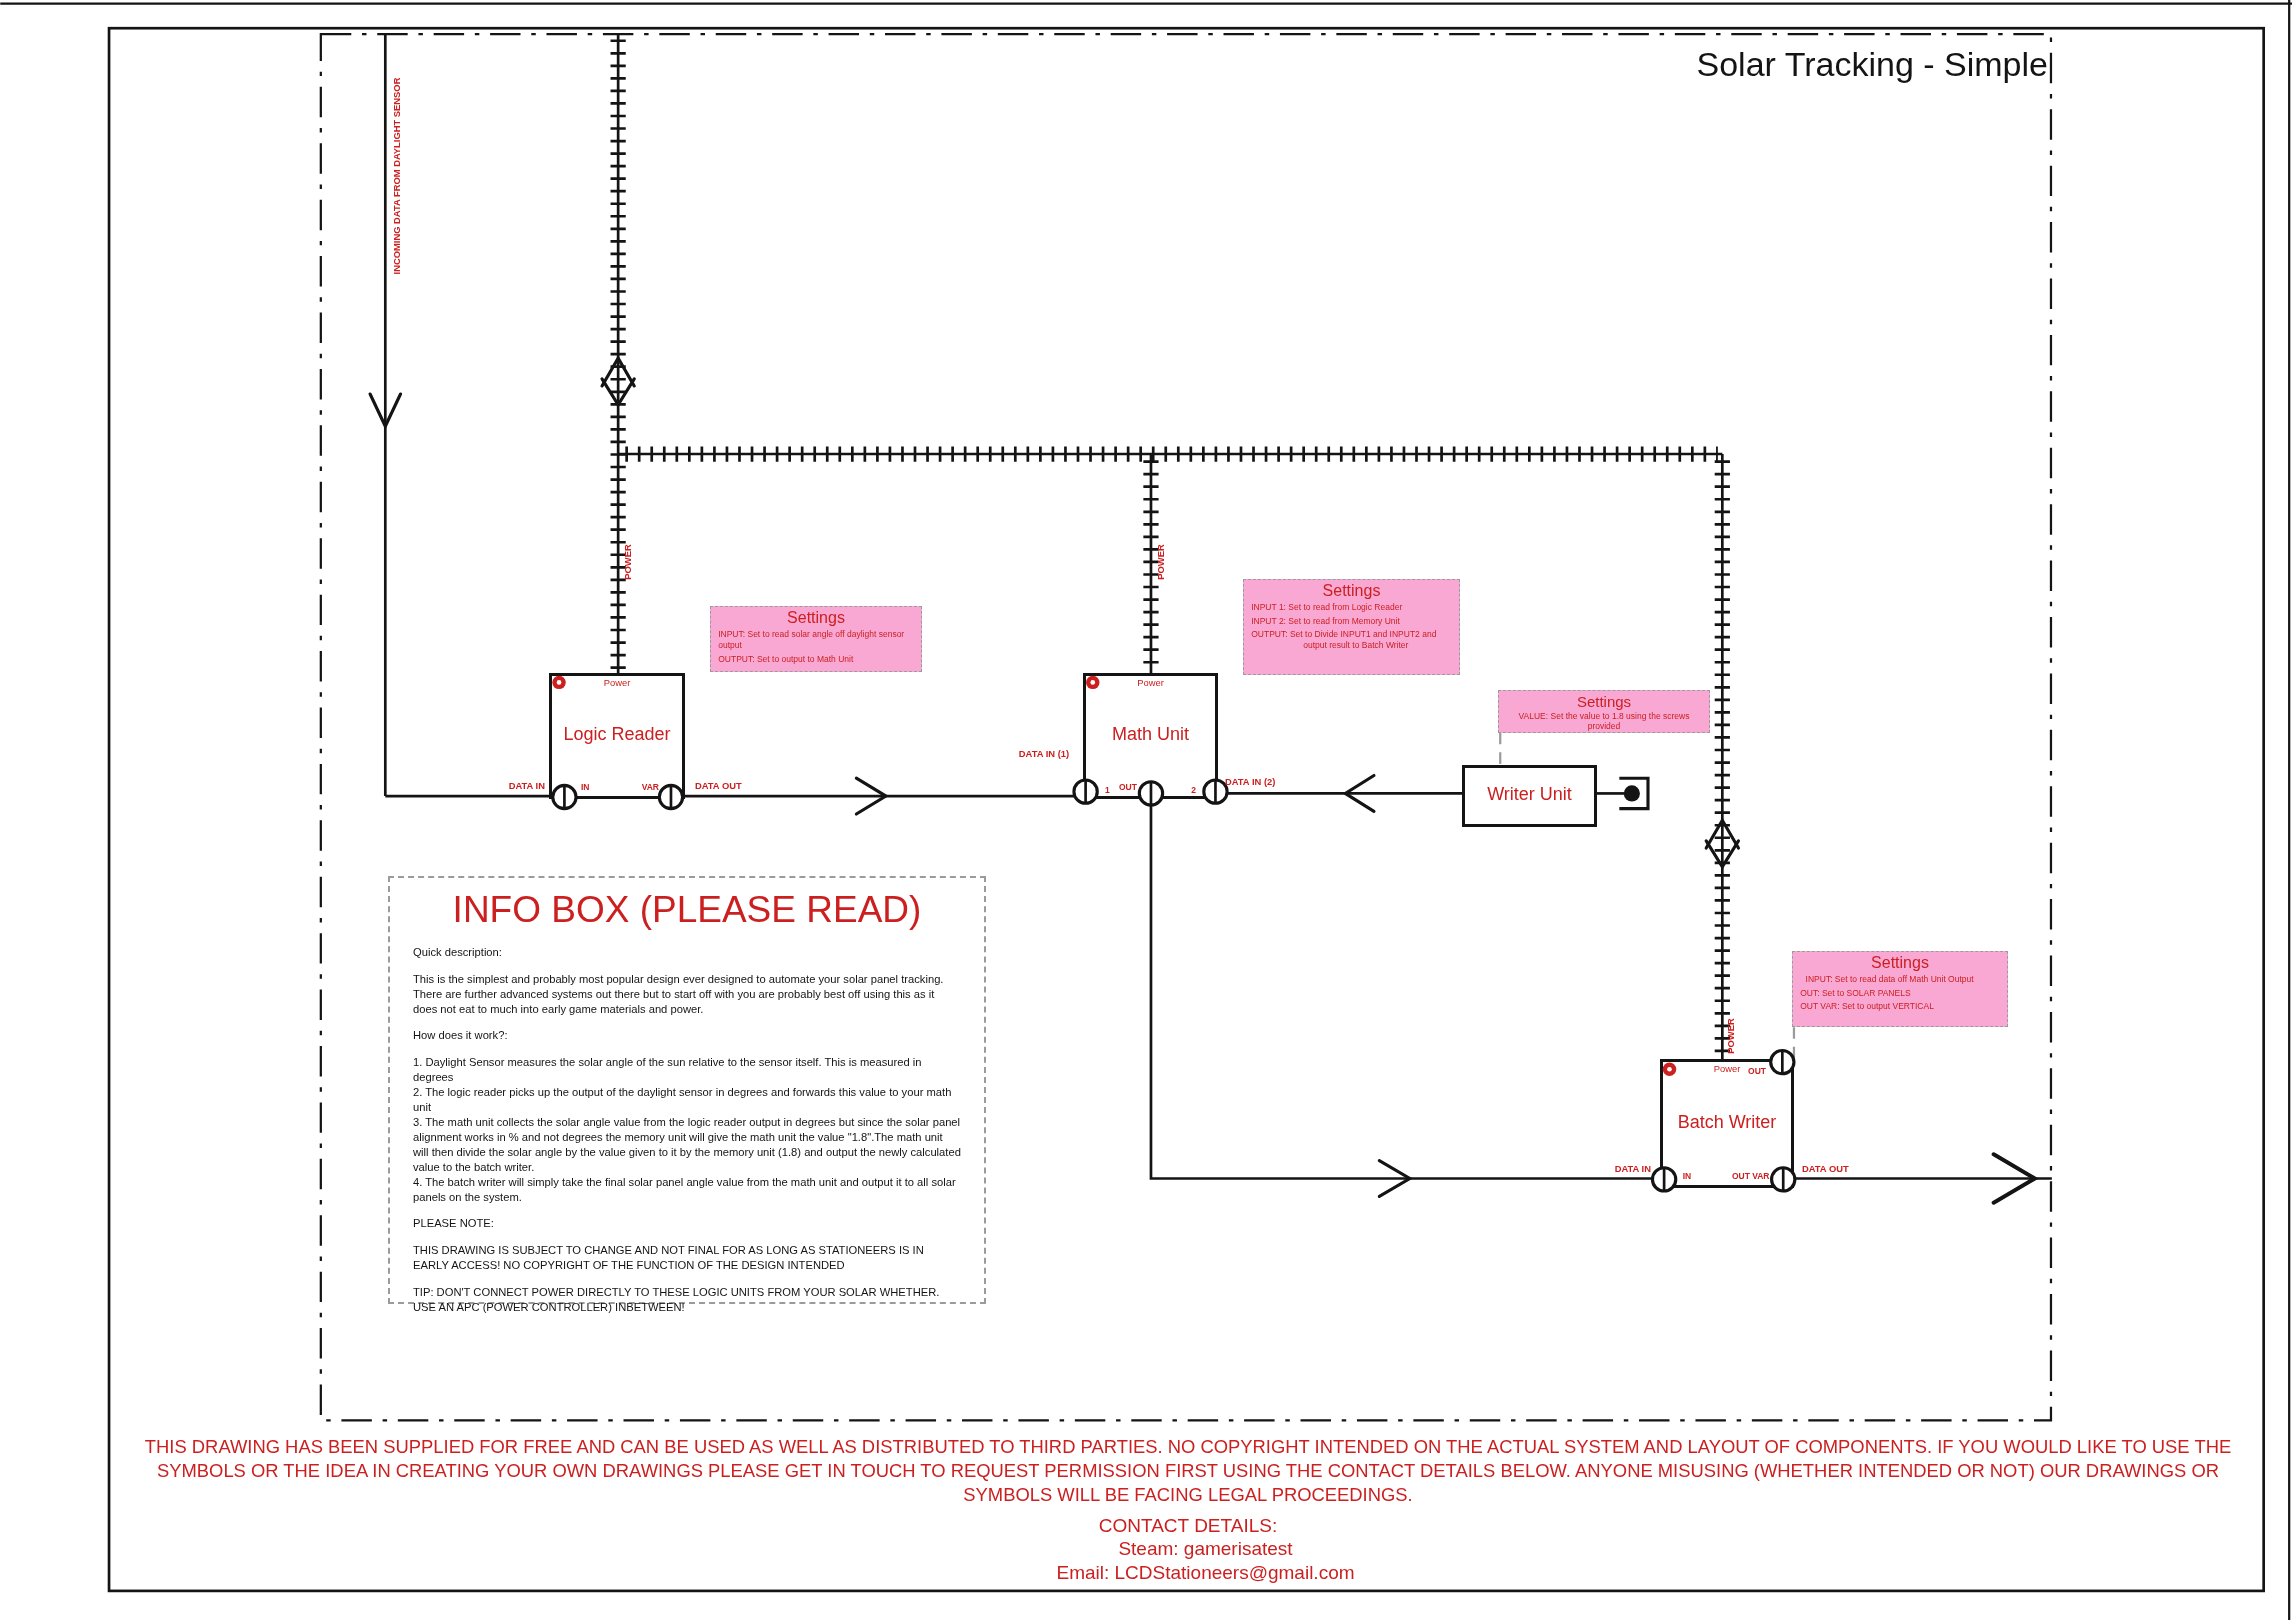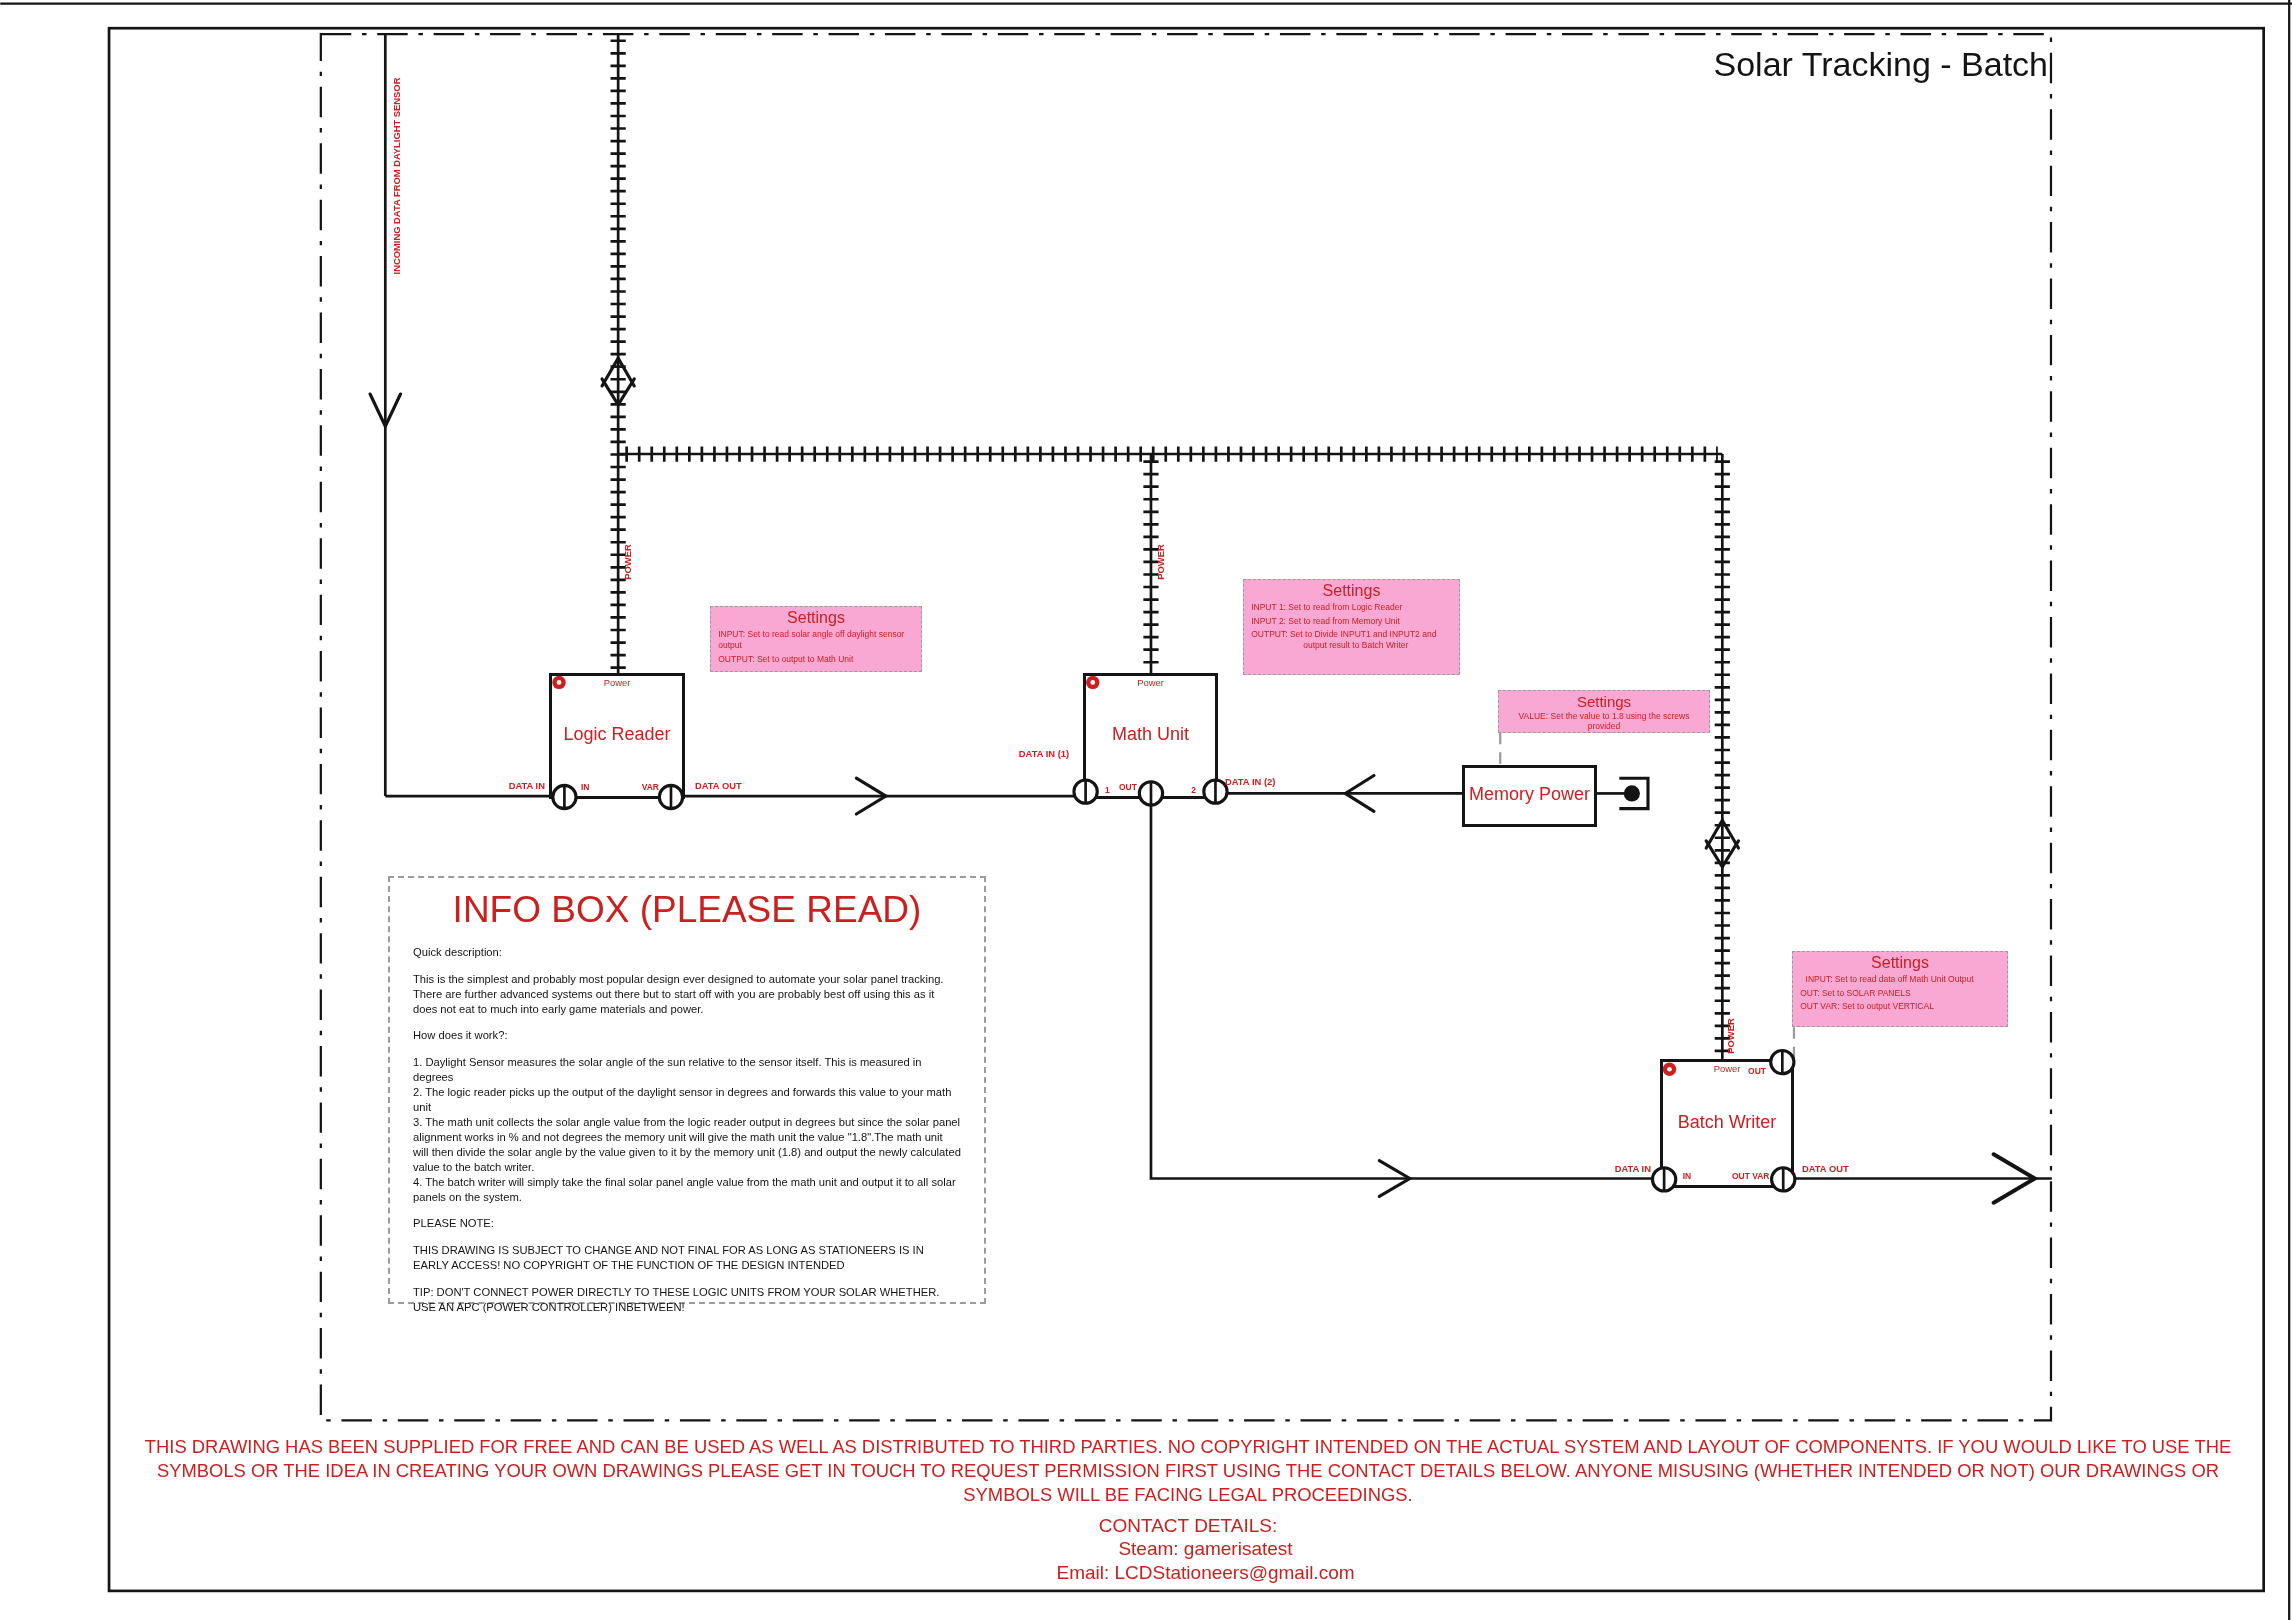--- a/index.html
+++ b/index.html
@@ -109,21 +109,21 @@
 
   <div class="unit-box" style="left:1083px;top:673px;width:135px;height:126px;">
     <span class="power-label">Power</span>
     <div class="unit-name">Math Unit</div>
     <span class="pin-label" style="left:19px;top:109px;">1</span>
     <span class="pin-label" style="right:19px;top:109px;">2</span>
     <span class="pin-label" style="left:33px;bottom:4.5px;">OUT</span>
   </div>
 
   <div class="unit-box" style="left:1462px;top:765px;width:135px;height:62px;">
-    <div class="unit-name">Memory Power</div>
+    <div class="unit-name">Writer Unit</div>
   </div>
 
   <div class="unit-box" style="left:1660px;top:1059px;width:134px;height:129px;">
     <span class="power-label">Power</span>
     <span class="pin-label" style="right:25px;top:3.6px;">OUT</span>
     <div class="unit-name">Batch Writer</div>
     <span class="pin-label" style="left:19.7px;bottom:4.5px;">IN</span>
     <span class="pin-label" style="right:21.5px;bottom:4.5px;">OUT VAR</span>
   </div>
 
@@ -207,21 +207,21 @@
     <g>
       <path class="arrow" d="M672 431 L690 400 L708 431"></path>
       <path class="arrow" d="M672 423 L690 452 L708 423"></path>
     </g>
     <g>
       <path class="arrow" d="M1905 947 L1923 916 L1941 947"></path>
       <path class="arrow" d="M1905 939 L1923 968 L1941 939"></path>
     </g>
   </svg>
 
-  <div class="sheet-title">Solar Tracking - Batch</div>
+  <div class="sheet-title">Solar Tracking - Simple</div>
 
   <div class="vlabel" style="left:396px;top:176px;">INCOMING DATA FROM DAYLIGHT SENSOR</div>
   <div class="vlabel" style="left:627px;top:562px;">POWER</div>
   <div class="vlabel" style="left:1160px;top:562px;">POWER</div>
   <div class="vlabel" style="left:1730px;top:1036px;">POWER</div>
 
   <div class="wire-label" style="left:491px;top:780px;width:54px;text-align:right;">DATA IN</div>
   <div class="wire-label" style="left:695px;top:780px;">DATA OUT</div>
   <div class="wire-label" style="left:1010px;top:748px;width:68px;text-align:center;">DATA IN (1)</div>
   <div class="wire-label" style="left:1225px;top:776px;">DATA IN (2)</div>

